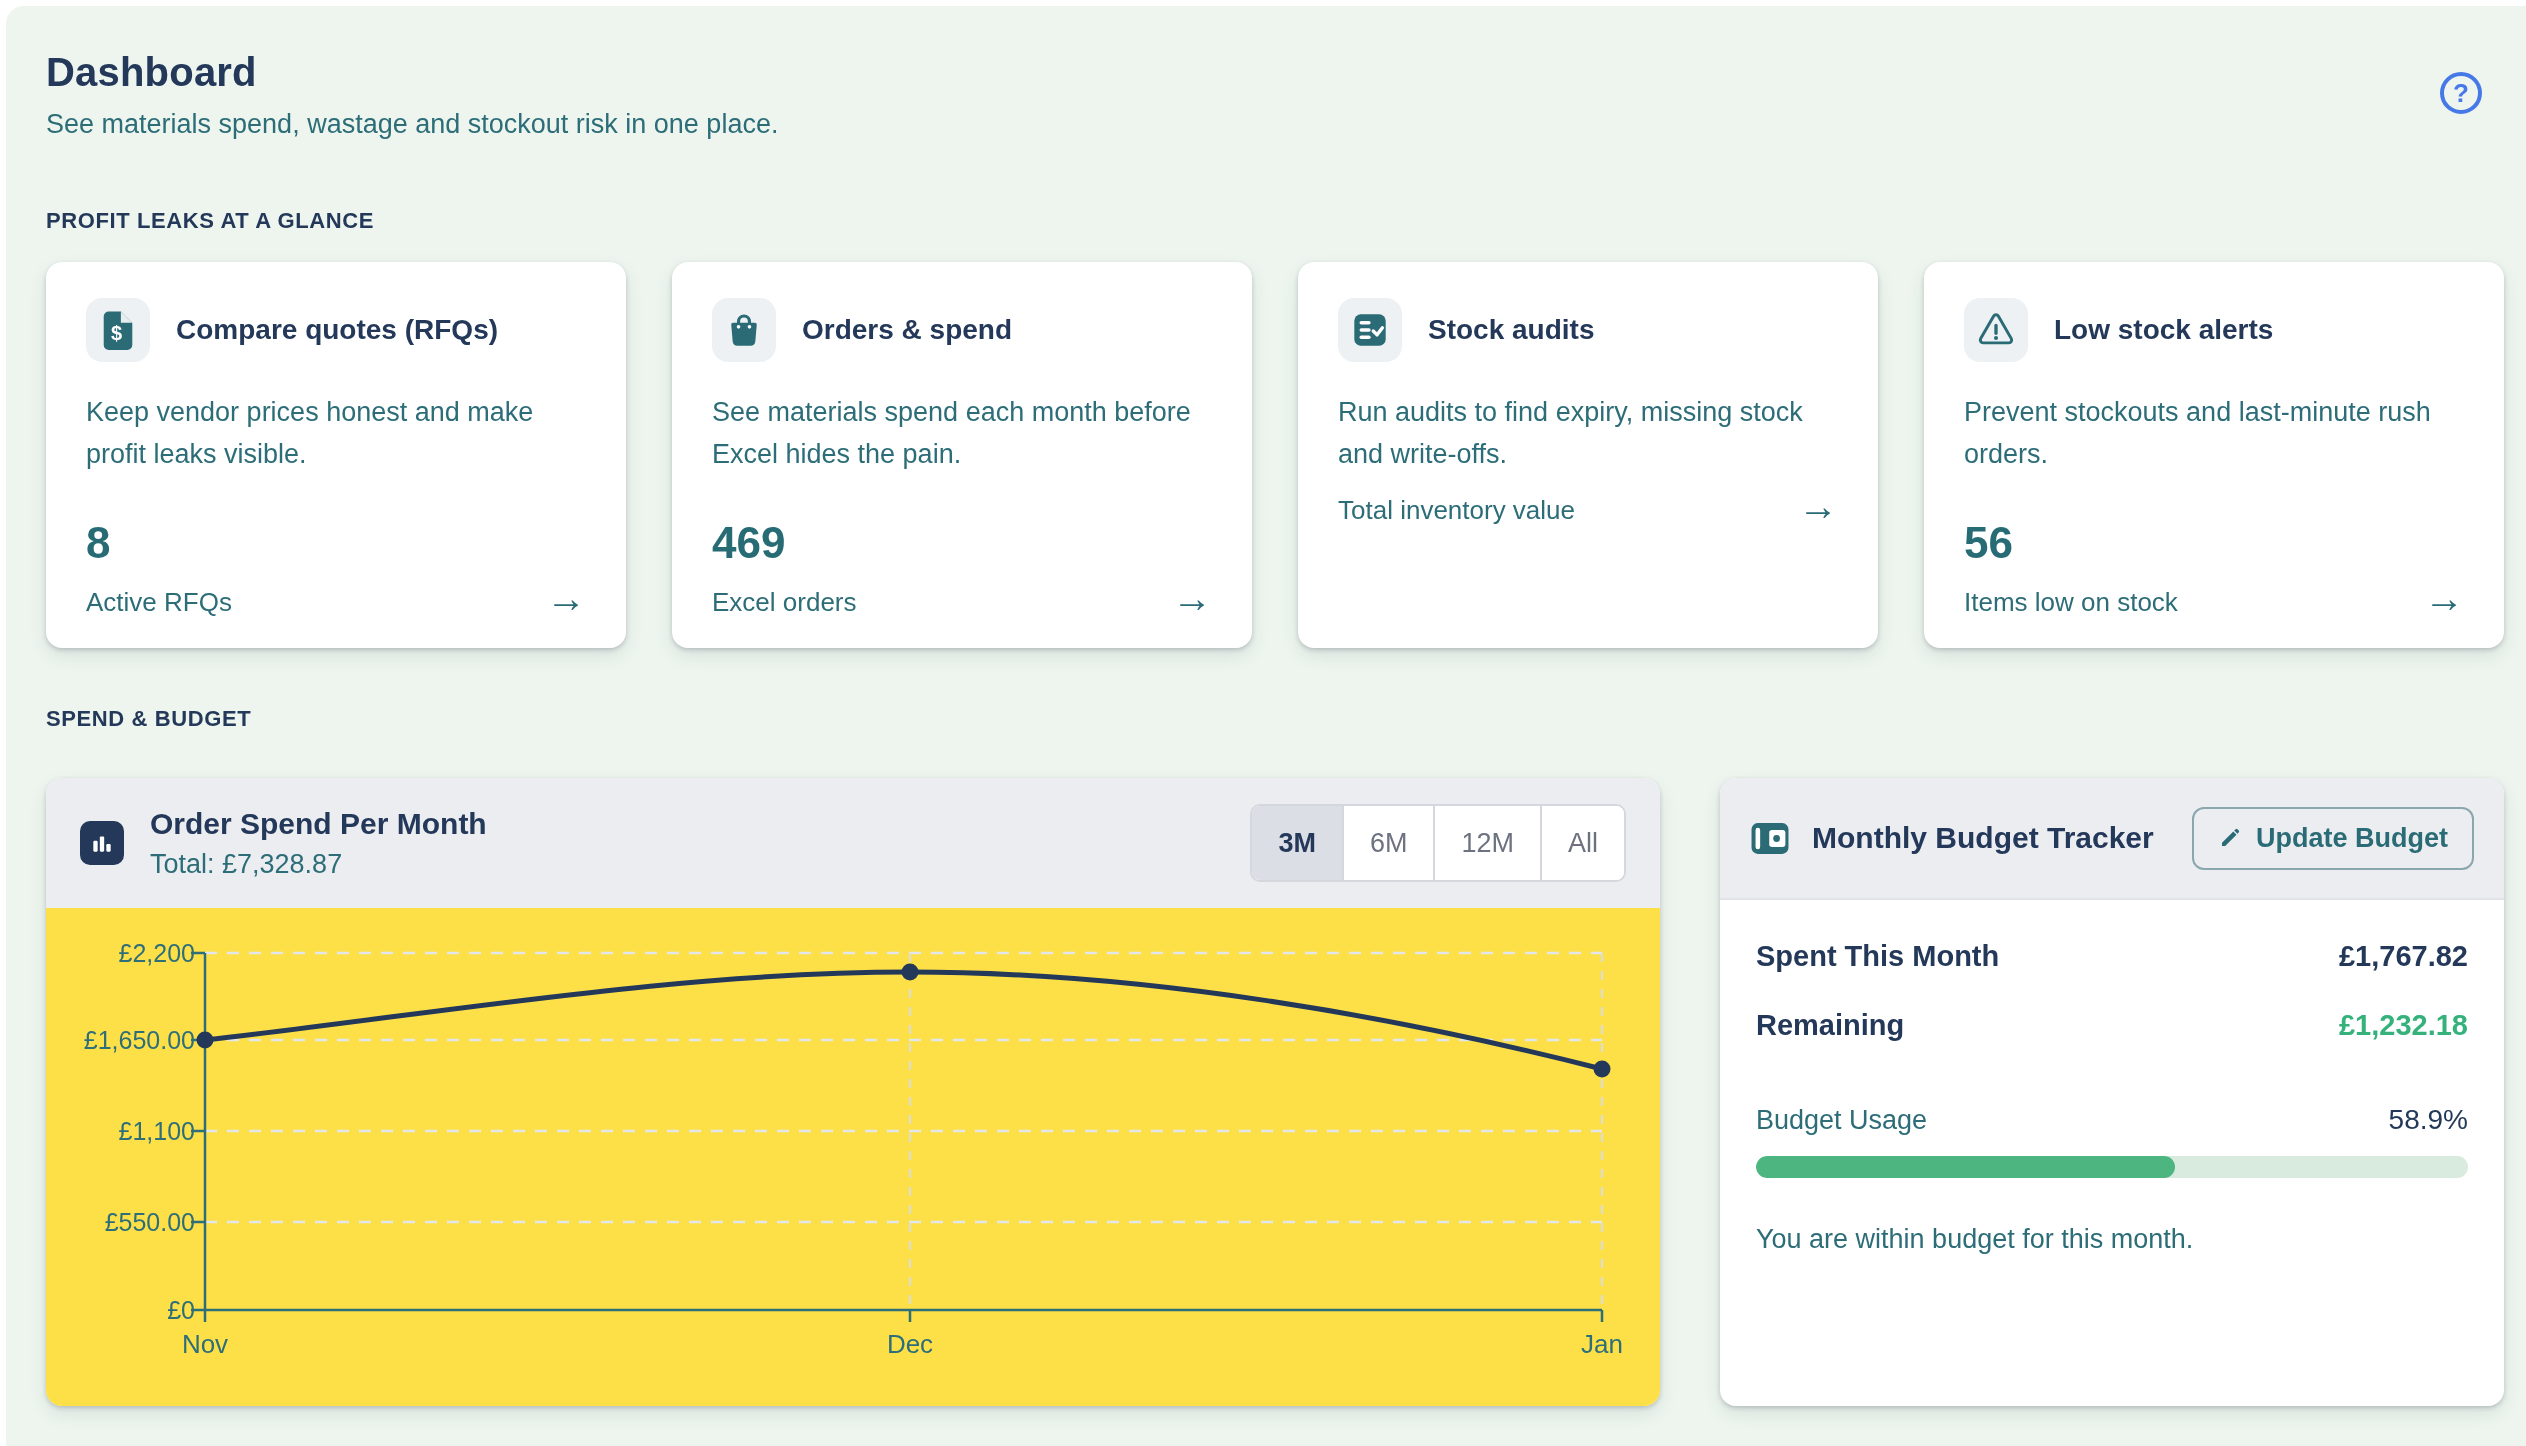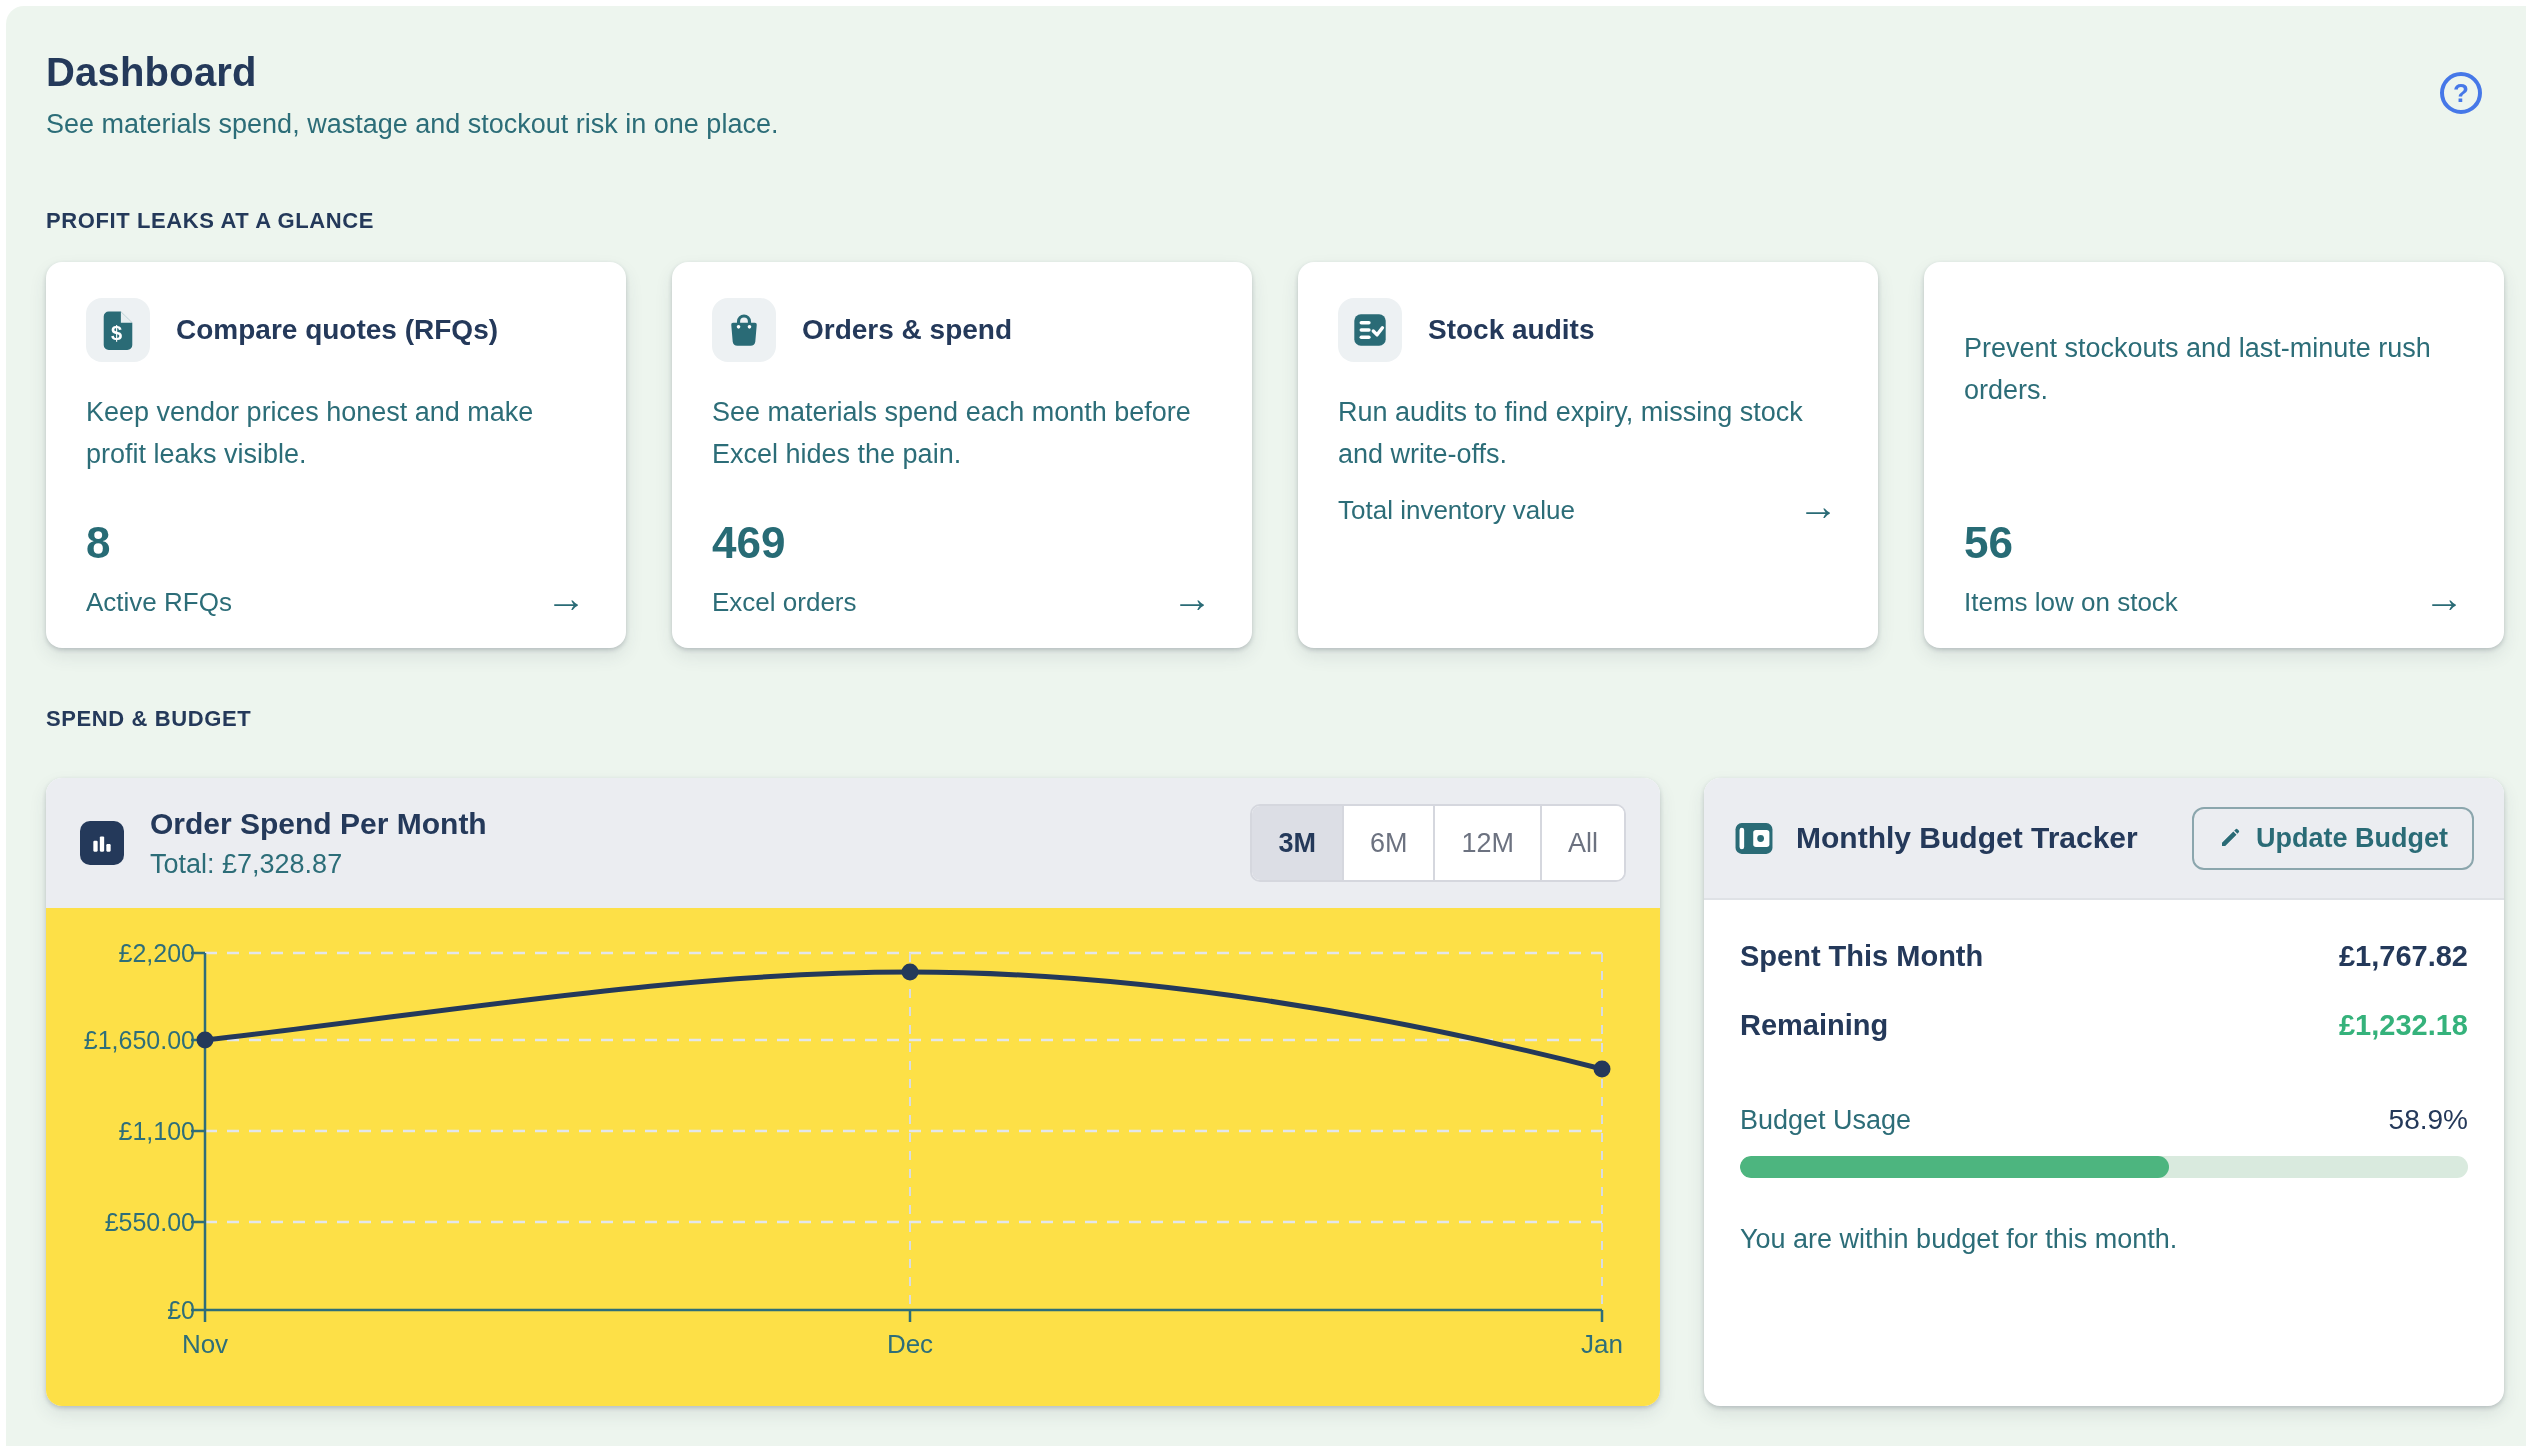--- a/index.html
+++ b/index.html
@@ -33,21 +33,21 @@
     width:64px; height:64px; border-radius:16px; background:#edf1f3; flex:0 0 64px;
     display:flex; align-items:center; justify-content:center;
   }
   .card-title { font-size:28px; font-weight:700; color:#24395a; }
   .card-desc { margin-top:30px; font-size:27px; line-height:1.55; color:#2c6d78; }
   .card-value { margin-top:auto; font-size:44px; font-weight:700; color:#276b75; }
   .card-foot { margin-top:10px; display:flex; justify-content:space-between; align-items:flex-end; }
   .card-label { font-size:26px; color:#2c6d78; }
   .card-arrow { font-size:40px; line-height:1; color:#2a6b76; cursor:pointer; }
 
-  .bottom-row { margin-top:46px; display:flex; gap:44px; }
+  .bottom-row { margin-top:46px; display:flex; gap:60px; }
   .chart-card { flex:0 0 1614px; background:#fff; border-radius:16px; overflow:hidden; }
   .chart-header {
     height:130px; background:#ebedf1; display:flex; align-items:center; padding:0 34px; gap:26px;
   }
   .chart-icon-tile {
     width:44px; height:44px; border-radius:10px; background:#24395a;
     display:flex; align-items:center; justify-content:center; flex:0 0 44px;
   }
   .chart-title { font-size:30px; font-weight:700; color:#24395a; }
   .chart-total { margin-top:8px; font-size:27px; color:#2c6d78; }
@@ -157,20 +157,30 @@
         <div class="card-title">Stock audits</div>
       </div>
       <div class="card-desc">Run audits to find expiry, missing stock and write-offs.</div>
       <div class="card-foot">
         <div class="card-label">Total inventory value</div>
         <div class="card-arrow">→</div>
       </div>
     </div>
 
     <div class="card panel-shadow">
+      <div class="card-head">
+        <div class="icon-tile">
+          <svg width="36" height="34" viewBox="0 0 28 26">
+            <path d="M12.1 2.3a2.2 2.2 0 0 1 3.8 0l10 17.4a2.2 2.2 0 0 1-1.9 3.3H4a2.2 2.2 0 0 1-1.9-3.3z" fill="none" stroke="#2a6b76" stroke-width="2.3" stroke-linejoin="round"></path>
+            <line x1="14" y1="9.5" x2="14" y2="15.5" stroke="#2a6b76" stroke-width="2.6" stroke-linecap="round"></line>
+            <circle cx="14" cy="19.2" r="1.6" fill="#2a6b76"></circle>
+          </svg>
+        </div>
+        <div class="card-title">Low stock alerts</div>
+      </div>
       <div class="card-desc">Prevent stockouts and last-minute rush orders.</div>
       <div class="card-value">56</div>
       <div class="card-foot">
         <div class="card-label">Items low on stock</div>
         <div class="card-arrow">→</div>
       </div>
     </div>
 
   </div>
 

